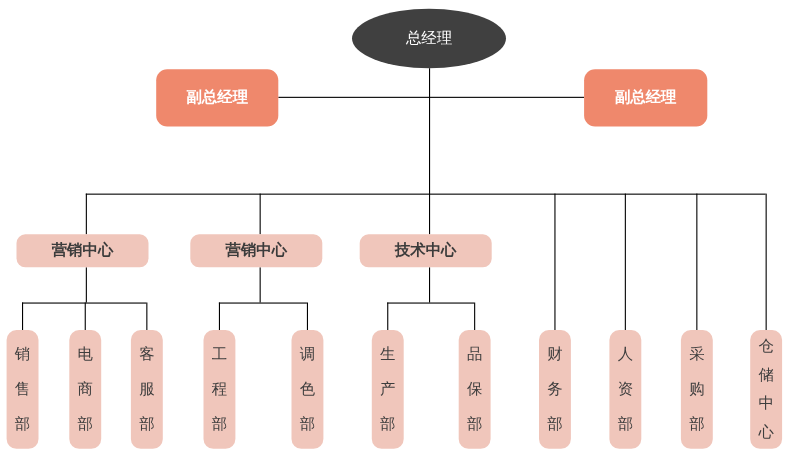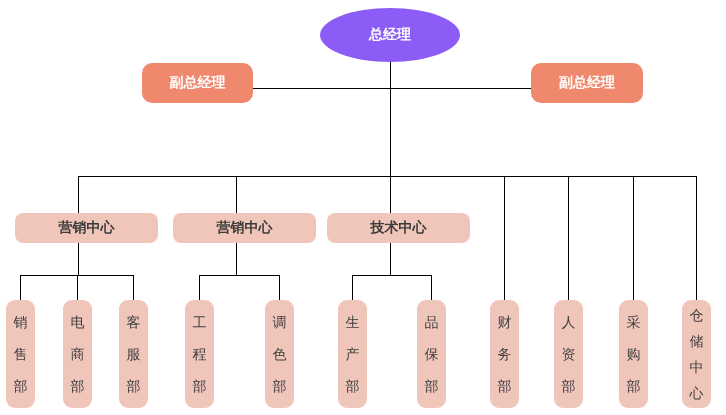--- a/index.html
+++ b/index.html
@@ -13,41 +13,41 @@
   }
   
   .hline, .vline { position: absolute; background: #000000; }
   .hline { height: 1px; }
   .vline { width: 1px; }
 
   
   .node-ellipse {
     position: absolute;
     left: 320px; top: 8px; width: 140px; height: 54px;
-    background: #8b5cf6;
+    background: #404040;
     border-radius: 50%;
     display: flex; align-items: center; justify-content: center;
-    color: #ffffff; font-weight: bold; font-size: 14px;
+    color: #ffffff; font-weight: normal; font-size: 14px;
   }
   
   .node-deputy {
     position: absolute;
-    top: 63px; height: 40px;
+    top: 63px; height: 52px;
     background: #EF886C;
     border-radius: 10px;
     display: flex; align-items: center; justify-content: center;
     color: #ffffff; font-weight: bold; font-size: 14px;
   }
   .deputy-left  { left: 142px; width: 111px; }
   .deputy-right { left: 531px; width: 112px; }
 
   
   .node-center {
     position: absolute;
-    top: 213px; height: 30px; width: 143px;
+    top: 213px; height: 30px; width: 120px;
     background: #F0C6BB;
     border-radius: 8px;
     display: flex; align-items: center; justify-content: center;
     color: #3C3C3C; font-weight: bold; font-size: 14px;
   }
   .center-0 { left: 15px; }
   .center-1 { left: 173px; }
   .center-2 { left: 327px; }
 
   

